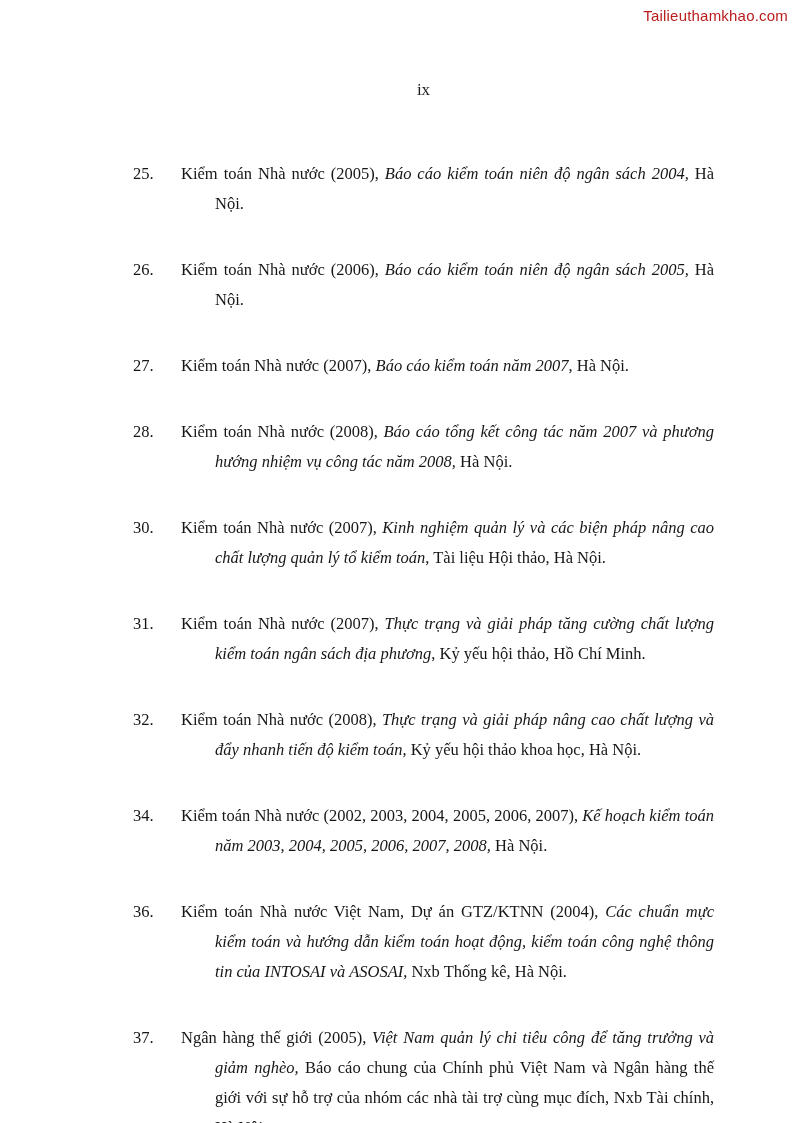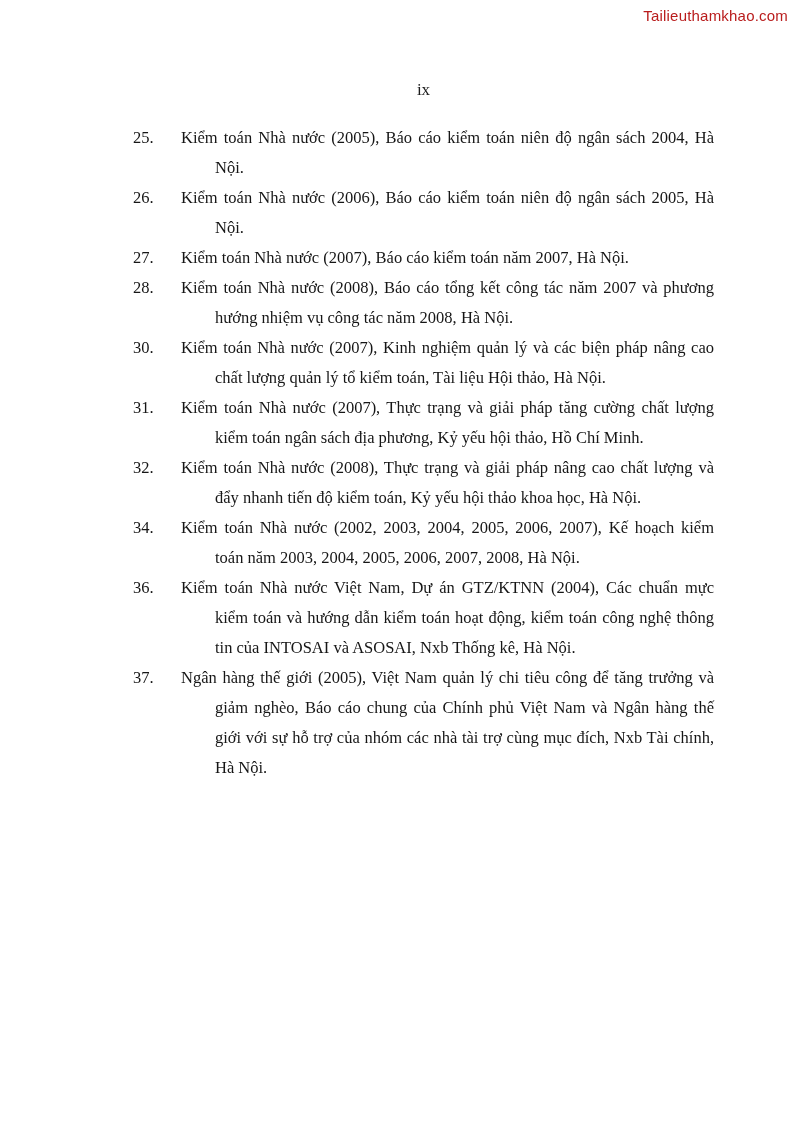--- a/index.html
+++ b/index.html
@@ -47,22 +47,24 @@
   .ref {
     margin: 0;
     padding-left: 82px;
     text-indent: -82px;
     text-align: justify;
   }
   .ref .num {
     display: inline-block;
     width: 48px;
     text-indent: 0;
+    margin-top: 36px;
   }
   .ref .it {
+    font-style: italic;
   }
 </style>
 </head>
 <body>
 
 <div class="page">
   <div class="watermark">Tailieuthamkhao.com</div>
   <div class="pagenum">ix</div>
   <div class="refs" id="refs">
   <p class="ref"><span class="num">25.</span><span class="pre">Kiểm toán Nhà nước (2005), </span><span class="it">Báo cáo kiểm toán niên độ ngân sách 2004,</span><span class="post"> Hà Nội.</span></p>

